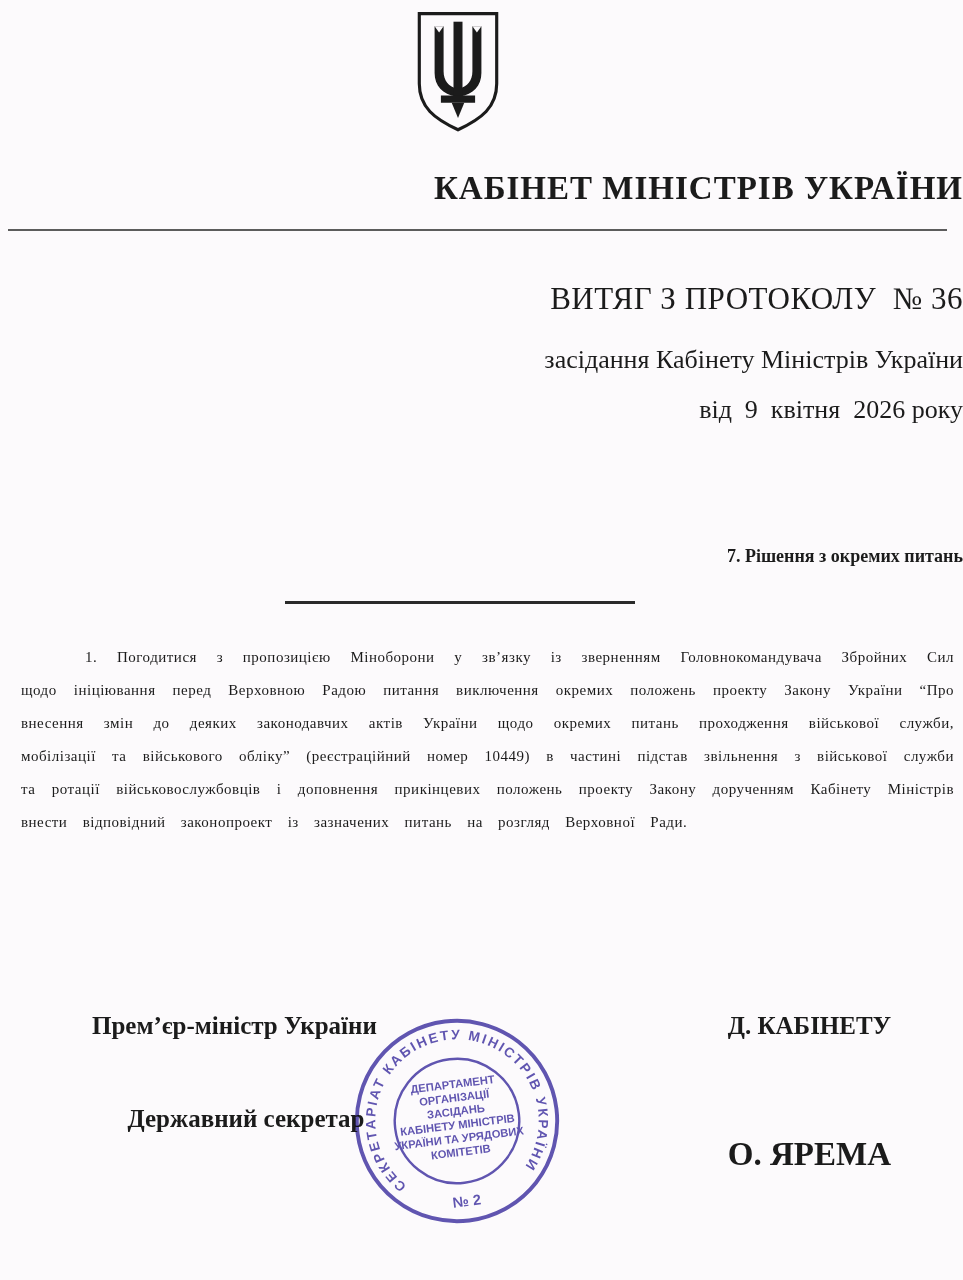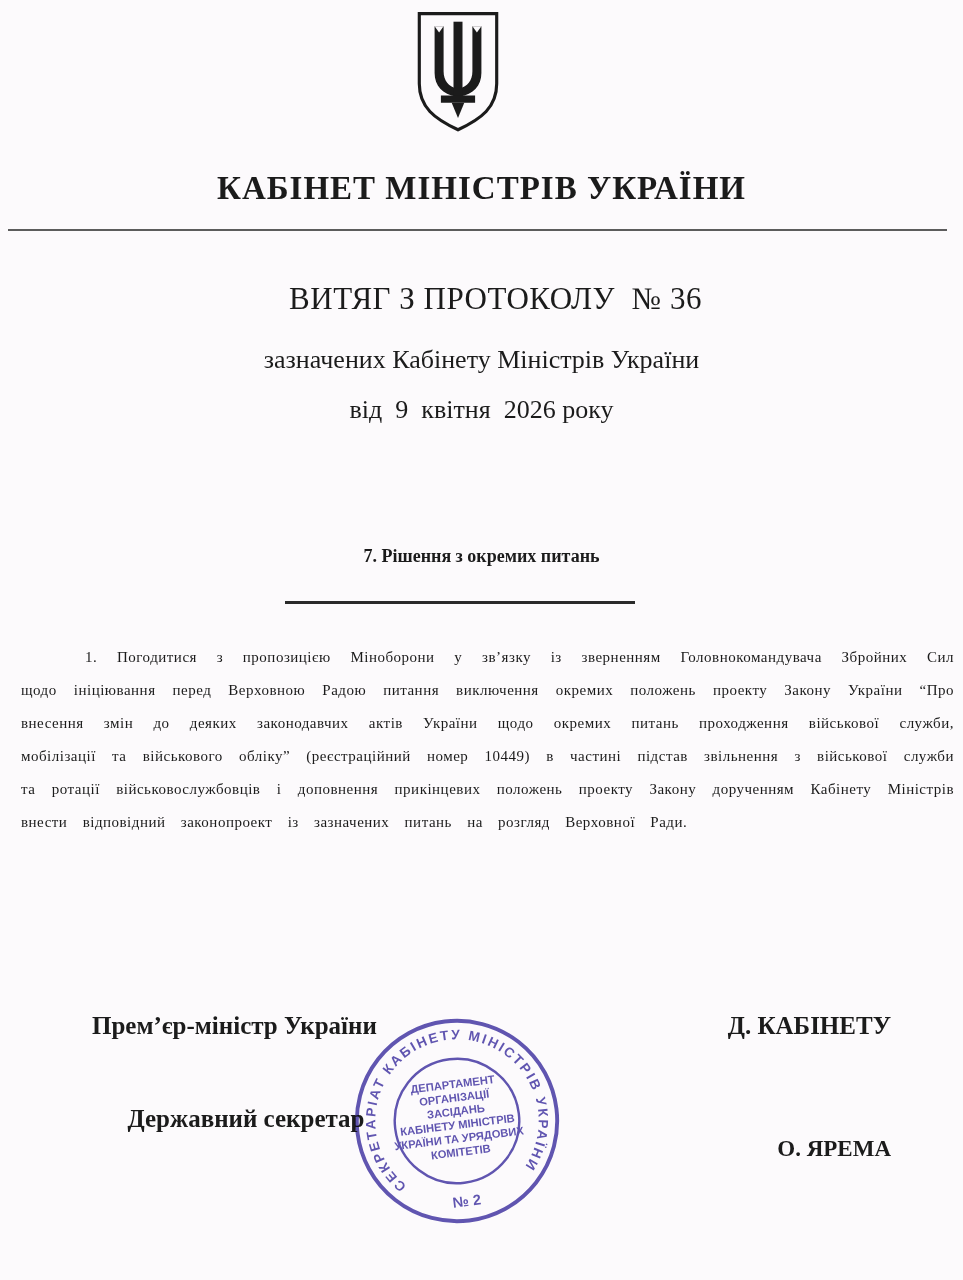--- a/index.html
+++ b/index.html
@@ -5,21 +5,21 @@
   html,body{margin:0;padding:0;}
   body{
     width:963px;height:1280px;
     background:#fcfafc;
     font-family:"Liberation Serif", serif;
     color:#1b1b1b;
     position:relative;
     overflow:hidden;
   }
   .abs{position:absolute;}
-  .center{left:0;right:0;text-align:center;}
+  .center{left:0;right:0;text-align:right;}
   .prewrap{white-space:pre-wrap;}
 
   .emblem{left:413px;top:10px;width:90px;height:134px;}
 
   .org-header{
     top:170px;font-size:33px;font-weight:bold;letter-spacing:1px;
   }
   .header-rule{
     top:229px;left:8px;right:16px;height:0;
     border-top:2px solid #5c5c5c;
@@ -41,21 +41,21 @@
     word-spacing:11px;letter-spacing:0.5px;
   }
 
   .sig-title-pm{top:1012px;left:92px;font-size:25px;font-weight:bold;}
   .sig-name-pm{top:1012px;right:72px;font-size:25px;font-weight:bold;}
 
   .sig-title-secretary{
     top:1098px;left:63px;width:366px;
     font-size:25px;font-weight:bold;line-height:42px;text-align:center;
   }
-  .sig-name-secretary{top:1136px;right:72px;font-size:23px;font-weight:bold;}
+  .sig-name-secretary{top:1136px;right:72px;font-size:33px;font-weight:bold;}
 
   .stamp{
     left:350px;top:1014px;width:214px;height:214px;
     transform:rotate(-7deg);
     opacity:0.88;
     mix-blend-mode:multiply;
   }
   .stamp svg{width:100%;height:100%;}
   .stamp .ring-text{
     font-family:"Liberation Sans", sans-serif;
@@ -91,21 +91,21 @@
     <path d="M66,18 L71,25 L76,18 Z" fill="#fcfafc"></path>
   </svg>
 </div>
 
 <div class="abs center org-header">КАБІНЕТ МІНІСТРІВ УКРАЇНИ</div>
 
 <div class="abs header-rule"></div>
 
 <div class="abs center doc-title prewrap">ВИТЯГ З ПРОТОКОЛУ  № 36</div>
 
-<div class="abs center doc-sub1">зазначених Кабінету Міністрів України</div>
+<div class="abs center doc-sub1">засідання Кабінету Міністрів України</div>
 
 <div class="abs center doc-sub2 prewrap">від  9  квітня  2026 року</div>
 
 <div class="abs center section-heading">7. Рішення з окремих питань</div>
 
 <div class="abs section-underline"></div>
 
 <div class="abs body-paragraph">1.  Погодитися з пропозицією Міноборони у зв’язку із зверненням Головнокомандувача Збройних Сил щодо ініціювання перед Верховною Радою питання виключення окремих положень проекту Закону України “Про внесення змін до деяких законодавчих актів України щодо окремих питань проходження військової служби, мобілізації та військового обліку” (реєстраційний номер 10449) в частині підстав звільнення з військової служби та ротації військовослужбовців і доповнення прикінцевих положень проекту Закону дорученням Кабінету Міністрів внести відповідний законопроект із зазначених питань на розгляд Верховної Ради.</div>
 
 <div class="abs sig-title-pm">Прем’єр-міністр України</div>

